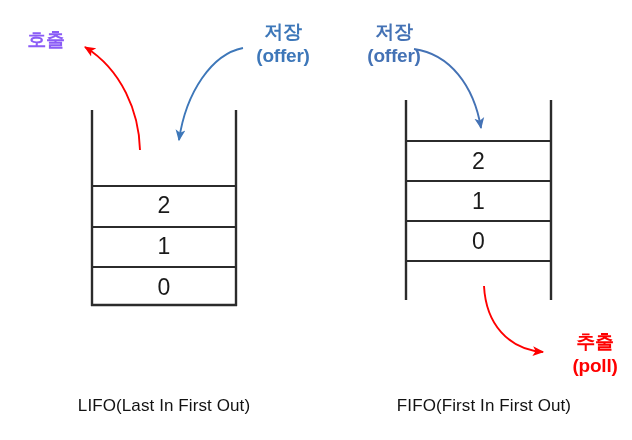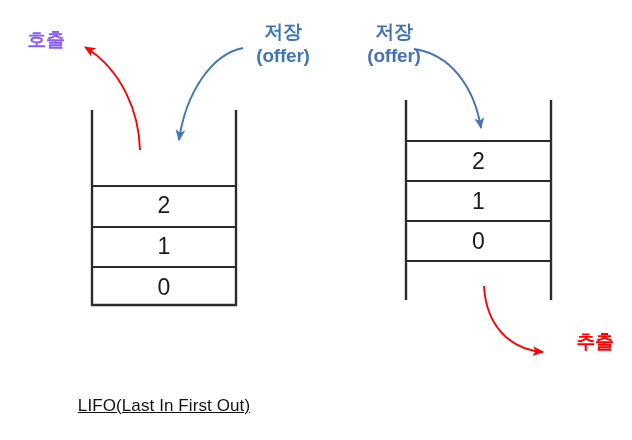--- a/index.html
+++ b/index.html
@@ -81,21 +81,20 @@
   .cv-fifo-1 { left: 405px; top: 190px; width: 147px; }
   .cv-fifo-0 { left: 405px; top: 230px; width: 147px; }
   
   .caption {
     position: absolute;
     font-size: 17px;
     color: #121212;
     text-align: center;
     white-space: nowrap;
     letter-spacing: 0.1px;
-    text-decoration: underline;
   }
   .caption-lifo { left: 24px; top: 396px; width: 280px; }
   .caption-fifo { left: 344px; top: 396px; width: 280px; }
 </style>
 </head>
 <body>
 
 <div id="canvas">
 
   <svg class="svg-layer" viewBox="0 0 632 440">
@@ -161,17 +160,19 @@
     <span class="en">(offer)</span>
   </div>
 
   <div class="annot annot-offer">
     <span class="ko">저장</span>
     <span class="en">(offer)</span>
   </div>
 
   <div class="annot annot-poll">
     <span class="ko">추출</span>
+    <span class="en">(poll)</span>
   </div>
 
   <div class="caption caption-lifo">LIFO(Last In First Out)</div>
+  <div class="caption caption-fifo">FIFO(First In First Out)</div>
 
 </div>
 
 </body></html>

